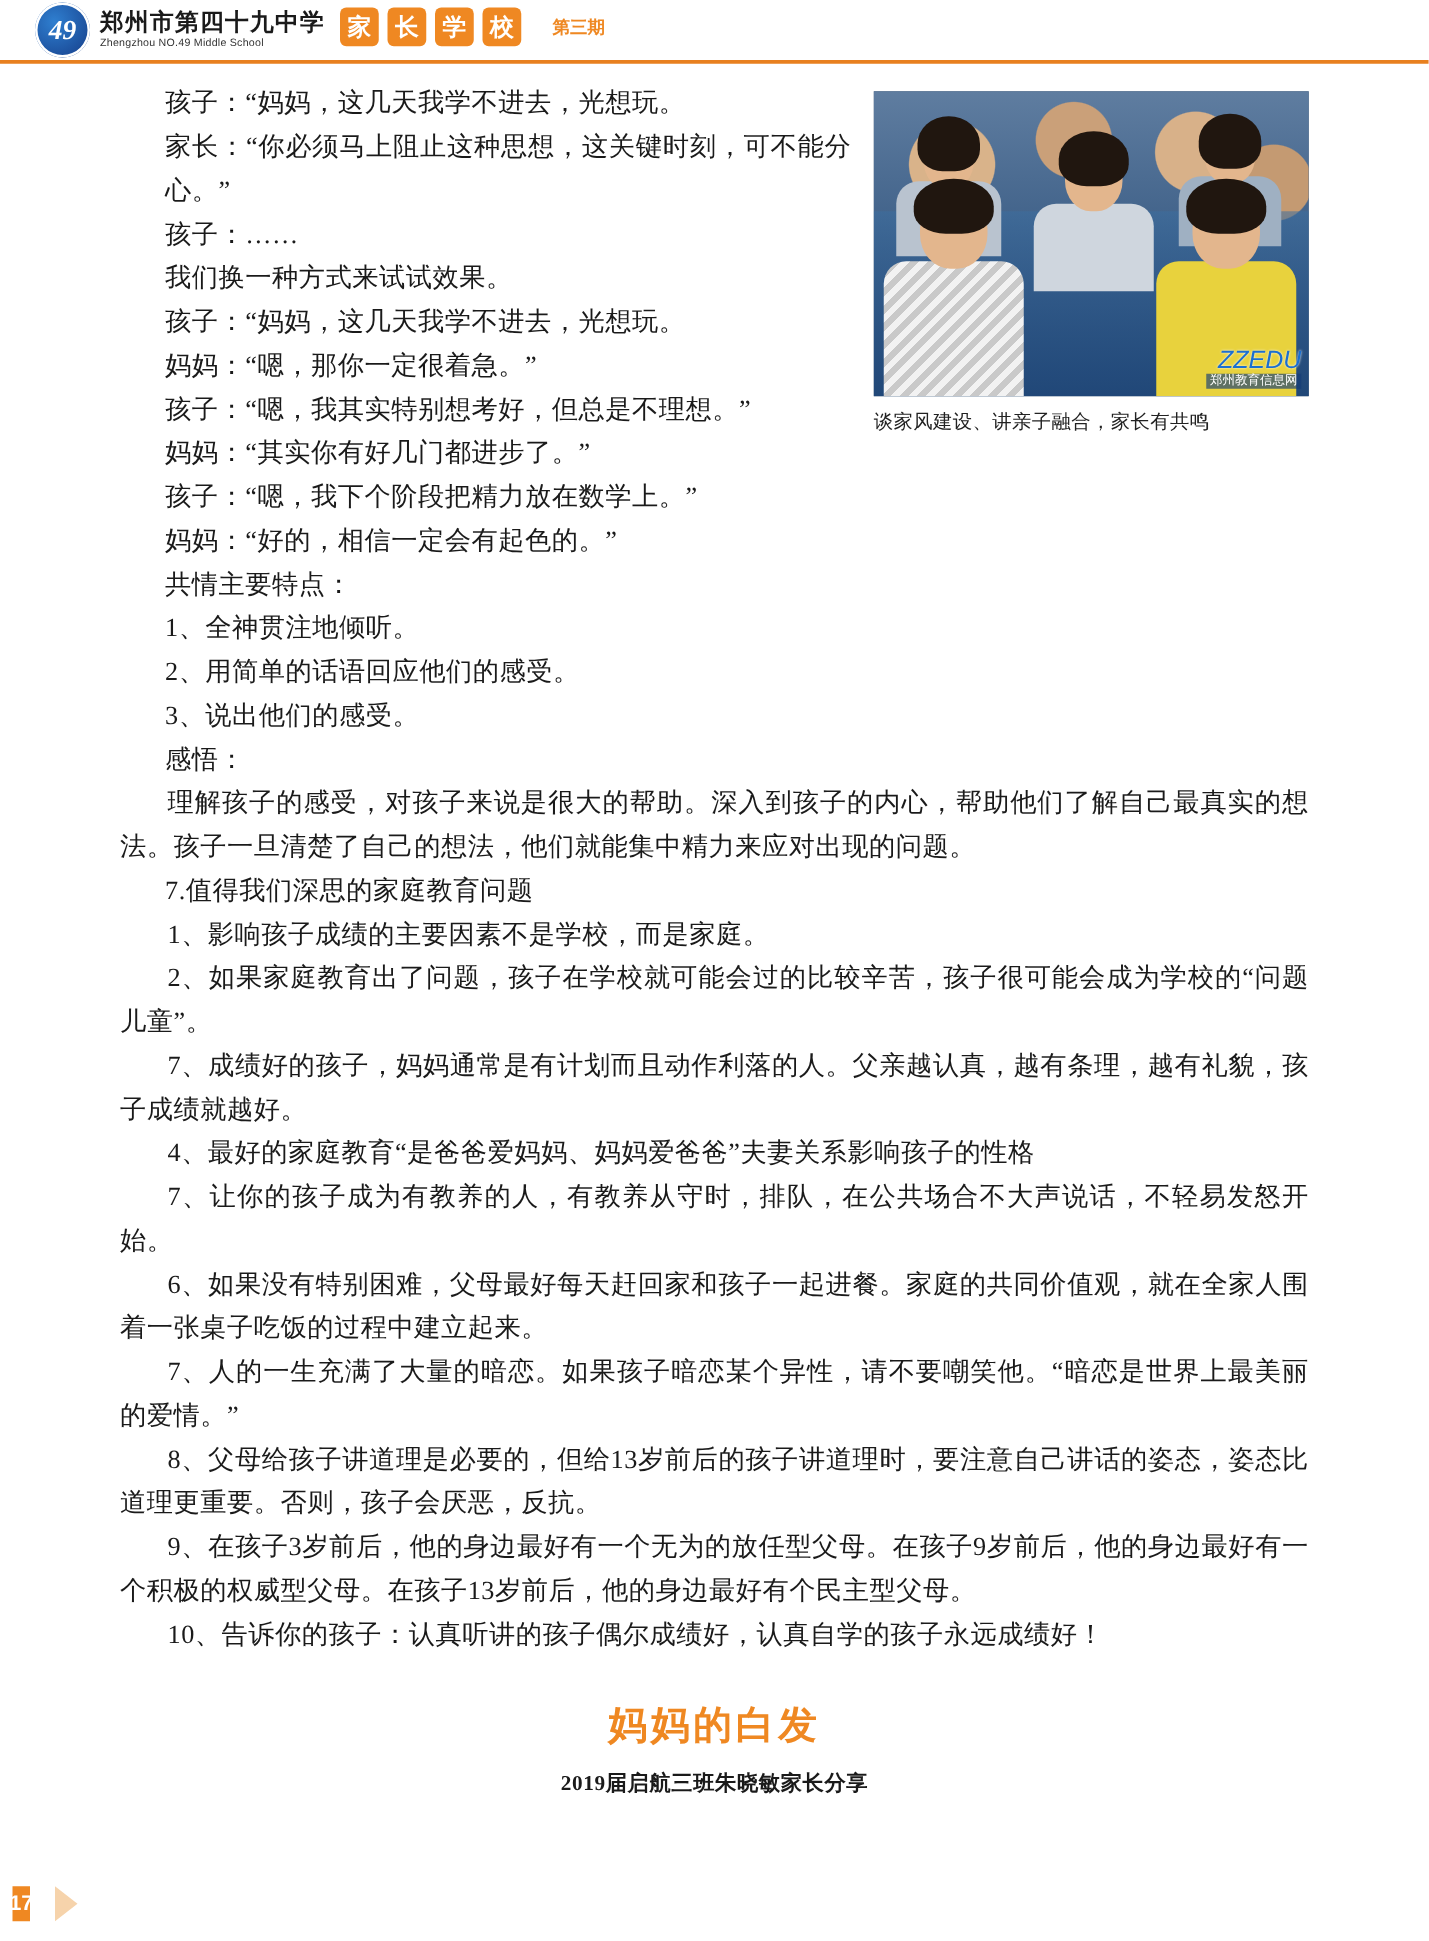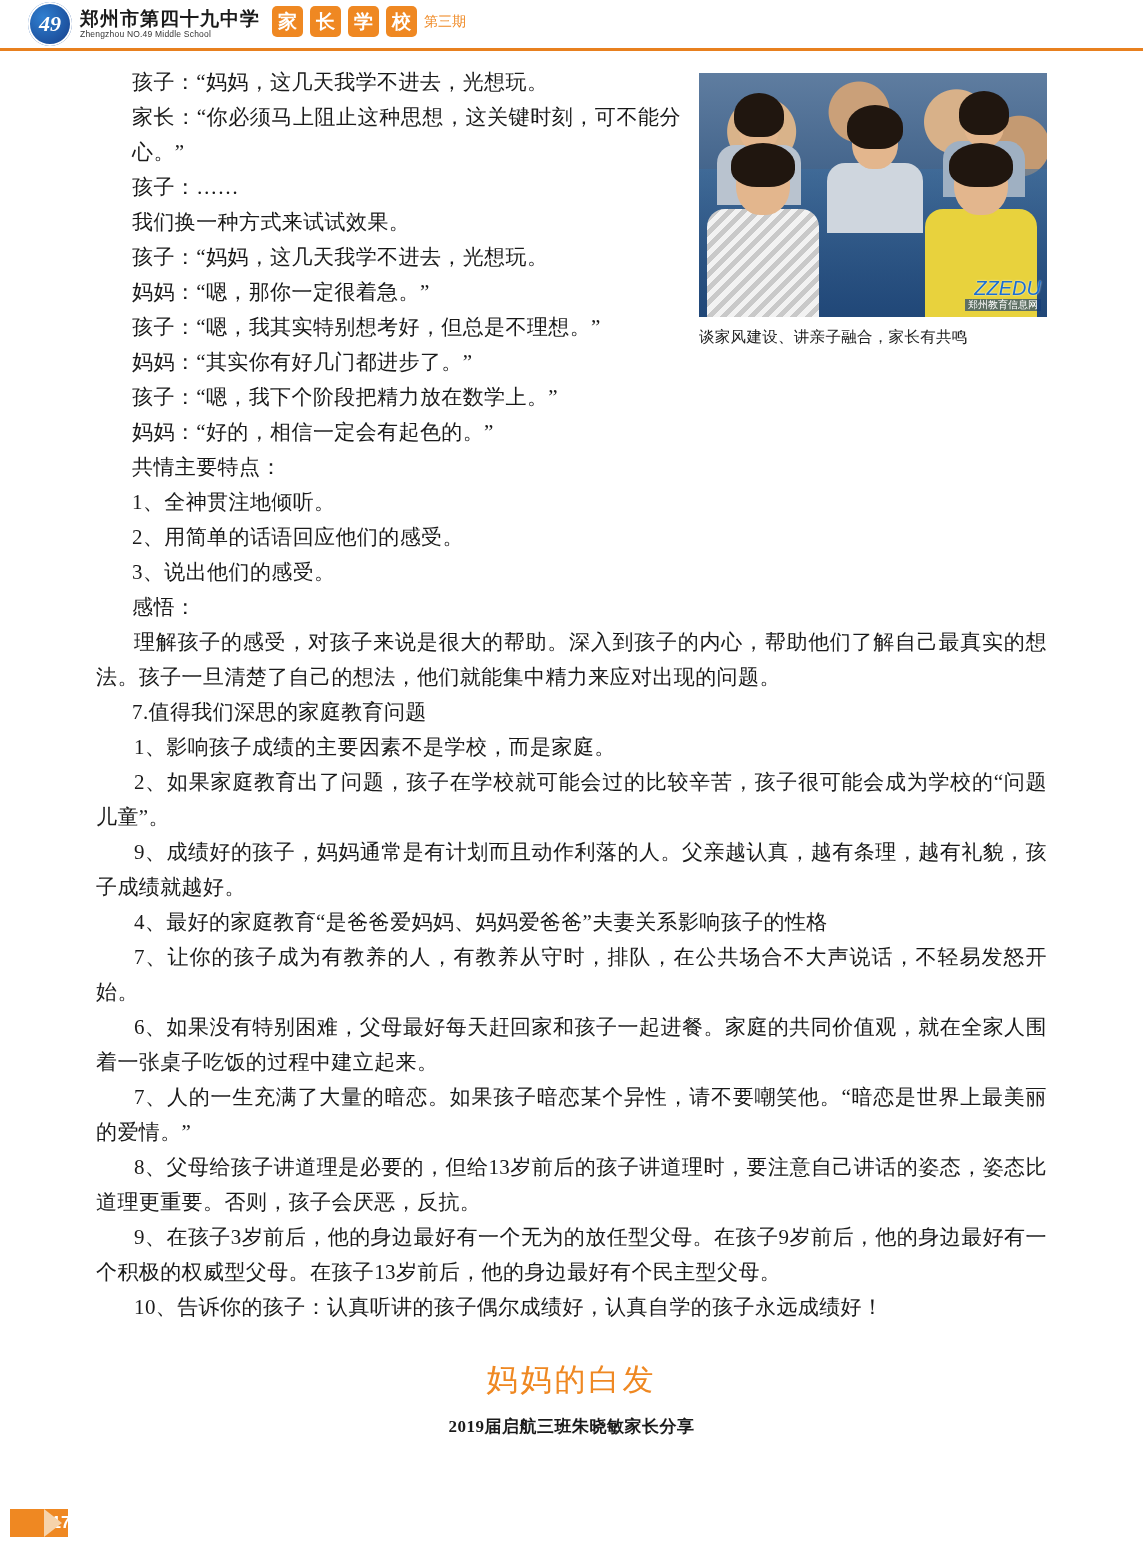--- a/index.html
+++ b/index.html
@@ -77,24 +77,24 @@
     background: #ef8822;
     color: #ffffff;
     font-size: 19px;
     font-weight: bold;
     display: flex;
     align-items: center;
     justify-content: center;
     font-family: "Liberation Sans", sans-serif;
   }
   .issue-label {
-    margin-left: 0;
+    margin-left: 18px;
     font-size: 14px;
     color: #ef8822;
-    font-weight: normal;
+    font-weight: bold;
     font-family: "Liberation Sans", sans-serif;
   }
 
   
   .content {
     position: relative;
     padding: 0 96px 0 96px;
   }
   p {
     margin: 0;
@@ -200,21 +200,21 @@
     font-size: 15.5px;
     color: #222222;
     letter-spacing: 0.3px;
   }
 
   
   .article-title {
     margin-top: 34px;
     text-align: center;
     font-size: 31px;
-    font-weight: normal;
+    font-weight: bold;
     color: #ef8822;
     letter-spacing: 3px;
     font-family: "Liberation Sans", sans-serif;
   }
   .article-subtitle {
     margin-top: 14px;
     text-align: center;
     font-size: 17px;
     font-weight: bold;
     color: #1a1a1a;
@@ -238,21 +238,20 @@
     width: 14px;
     height: 28px;
     background: #ef8822;
     color: #ffffff;
     font-size: 17px;
     font-weight: bold;
     display: flex;
     align-items: center;
     justify-content: center;
     font-family: "Liberation Sans", sans-serif;
-    padding-left: 44px;
   }
   .footer-arrow {
     position: absolute;
     left: 44px;
     bottom: 0;
     width: 0;
     height: 0;
     border-top: 14px solid transparent;
     border-bottom: 14px solid transparent;
     border-left: 18px solid #f6d3ab;
@@ -338,21 +337,21 @@
   <p class="indent-1">共情主要特点：</p>
   <p class="indent-1">1、全神贯注地倾听。</p>
   <p class="indent-1">2、用简单的话语回应他们的感受。</p>
   <p class="indent-1">3、说出他们的感受。</p>
   <p class="indent-1">感悟：</p>
   <p class="indent-2 no-indent" style="text-indent:38px">理解孩子的感受，对孩子来说是很大的帮助。深入到孩子的内心，帮助他们了解自己最真实的想法。孩子一旦清楚了自己的想法，他们就能集中精力来应对出现的问题。</p>
 
   <p class="indent-1">7.值得我们深思的家庭教育问题</p>
   <p class="indent-2">1、影响孩子成绩的主要因素不是学校，而是家庭。</p>
   <p class="indent-2">2、如果家庭教育出了问题，孩子在学校就可能会过的比较辛苦，孩子很可能会成为学校的“问题儿童”。</p>
-  <p class="indent-2">9、成绩好的孩子，妈妈通常是有计划而且动作利落的人。父亲越认真，越有条理，越有礼貌，孩子成绩就越好。</p>
+  <p class="indent-2">7、成绩好的孩子，妈妈通常是有计划而且动作利落的人。父亲越认真，越有条理，越有礼貌，孩子成绩就越好。</p>
   <p class="indent-2">4、最好的家庭教育“是爸爸爱妈妈、妈妈爱爸爸”夫妻关系影响孩子的性格</p>
   <p class="indent-2">7、让你的孩子成为有教养的人，有教养从守时，排队，在公共场合不大声说话，不轻易发怒开始。</p>
   <p class="indent-2">6、如果没有特别困难，父母最好每天赶回家和孩子一起进餐。家庭的共同价值观，就在全家人围着一张桌子吃饭的过程中建立起来。</p>
   <p class="indent-2">7、人的一生充满了大量的暗恋。如果孩子暗恋某个异性，请不要嘲笑他。“暗恋是世界上最美丽的爱情。”</p>
   <p class="indent-2">8、父母给孩子讲道理是必要的，但给13岁前后的孩子讲道理时，要注意自己讲话的姿态，姿态比道理更重要。否则，孩子会厌恶，反抗。</p>
   <p class="indent-2">9、在孩子3岁前后，他的身边最好有一个无为的放任型父母。在孩子9岁前后，他的身边最好有一个积极的权威型父母。在孩子13岁前后，他的身边最好有个民主型父母。</p>
   <p class="indent-2">10、告诉你的孩子：认真听讲的孩子偶尔成绩好，认真自学的孩子永远成绩好！</p>
 
   <div class="article-title">妈妈的白发</div>
   <div class="article-subtitle">2019届启航三班朱晓敏家长分享</div>

